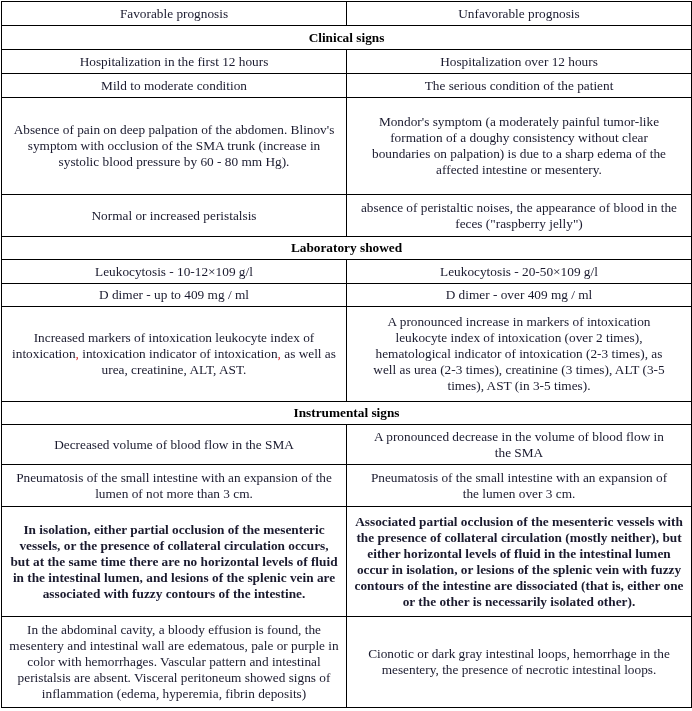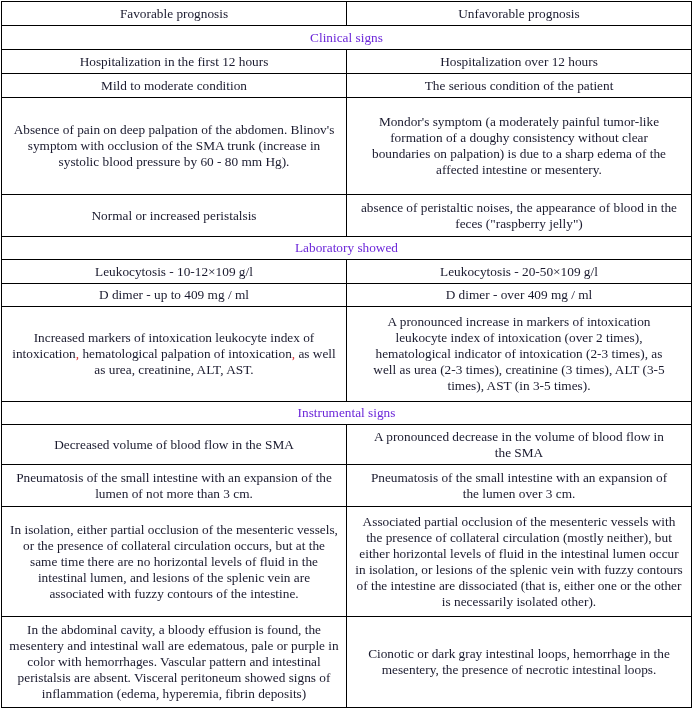--- a/index.html
+++ b/index.html
@@ -17,33 +17,33 @@
   table.prog td {
     border: 1px solid #000000;
     text-align: center;
     vertical-align: middle;
     padding: 0 6px;
     box-sizing: border-box;
   }
   table.prog col.c1 { width: 345px; }
   table.prog col.c2 { width: 345px; }
   td.section {
-    font-weight: normal;
-    color: #6d28d9;
+    font-weight: bold;
+    color: #000000;
   }
   .red-comma { color: #d9262b; }
   tr.r0 { height: 24px; }
   tr.rs { height: 24px; }
   tr.r23 { height: 23px; }
   tr.r24 { height: 24px; margin-top: 24px; }
   tr.r75 { height: 97px; }
   tr.r42 { height: 42px; }
   tr.r95 { height: 95px; }
   tr.r40 { height: 40px; }
-  tr.r110 { height: 110px; }
+  tr.r110 { height: 110px; font-weight: bold; }
   tr.r91 { height: 91px; }
 </style>
 </head>
 <body>
 
 <table class="prog">
   <colgroup>
       <col class="c1">
       <col class="c2">
     </colgroup>
@@ -79,21 +79,21 @@
     <tr class="r24">
       <td>Leukocytosis - 10-12×109 g/l</td>
       <td>Leukocytosis - 20-50×109 g/l</td>
     </tr>
     <tr class="r23">
       <td>D dimer - up to 409 mg / ml</td>
       <td>D dimer - over 409 mg / ml</td>
     </tr>
     <tr class="r95">
       <td style="padding:0 8px;">
-        <span>Increased markers of intoxication leukocyte index of intoxication</span><span class="red-comma">,</span><span> hematological palpation of intoxication</span><span class="red-comma">,</span><span> as well as urea, creatinine, ALT, AST.</span>
+        <span>Increased markers of intoxication leukocyte index of intoxication</span><span class="red-comma">,</span><span> intoxication indicator of intoxication</span><span class="red-comma">,</span><span> as well as urea, creatinine, ALT, AST.</span>
       </td>
       <td style="padding:0 20px;">A pronounced increase in markers of intoxication leukocyte index of intoxication (over 2 times), hematological indicator of intoxication (2-3 times), as well as urea (2-3 times), creatinine (3 times), ALT (3-5 times), AST (in 3-5 times).</td>
     </tr>
 
     <tr class="r23">
       <td colspan="2" class="section">Instrumental signs</td>
     </tr>
     <tr class="r40">
       <td>Decreased volume of blood flow in the SMA</td>
       <td style="padding:0 20px;">A pronounced decrease in the volume of blood flow in the SMA</td>

